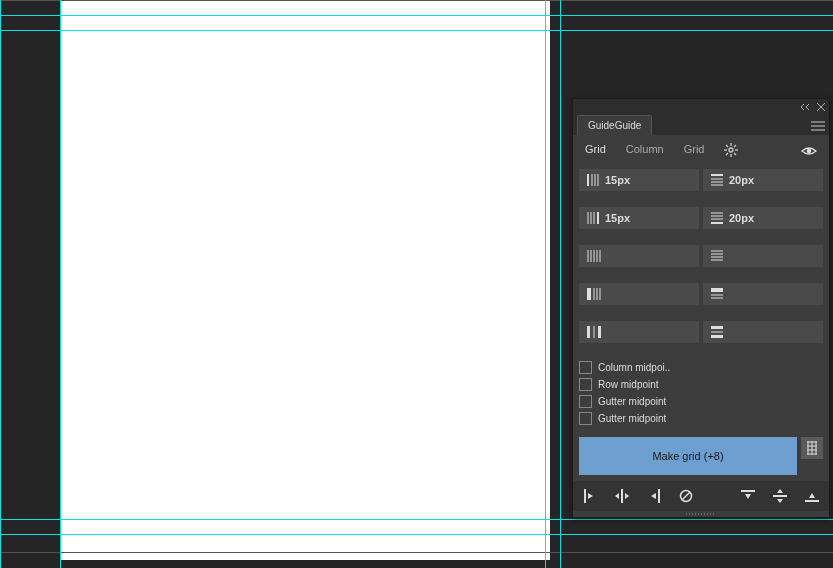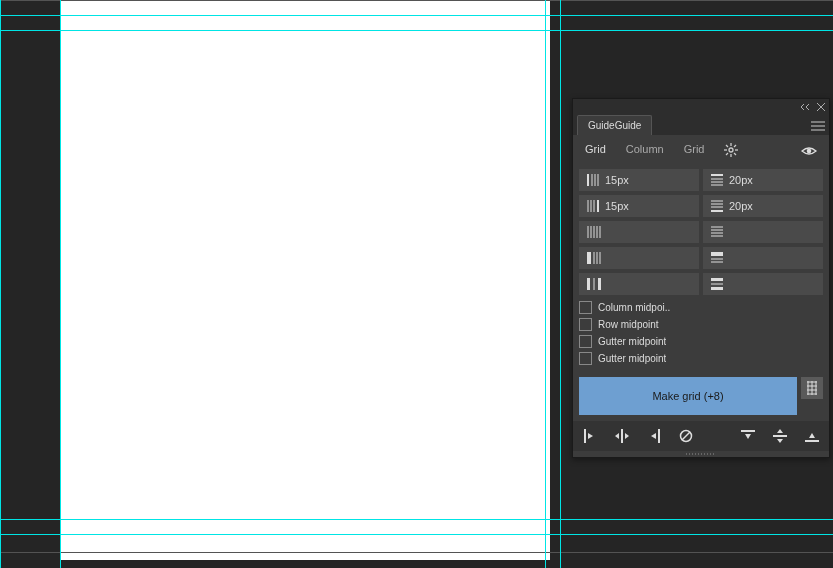--- a/index.html
+++ b/index.html
@@ -27,21 +27,21 @@
 .panel{position:absolute;left:572px;top:98px;width:258px;background:var(--panel-bg);border:1px solid var(--panel-border);box-shadow:0 2px 6px rgba(0,0,0,.4);}
 .panel-top{height:14px;background:var(--panel-head);display:flex;align-items:center;justify-content:flex-end;gap:6px;padding:0 4px;}
 .panel-top svg{opacity:.8;}
 .tab-row{height:22px;background:var(--panel-head);display:flex;align-items:flex-end;padding:0 4px;justify-content:space-between;}
 .tab{font-size:10px;color:var(--text);background:var(--panel-bg);padding:4px 10px;border-top:1px solid #555;border-left:1px solid #555;border-right:1px solid #555;border-radius:2px 2px 0 0;}
 .nav{display:flex;align-items:flex-start;gap:20px;padding:8px 12px;}
 .nav-item{font-size:11px;color:var(--text-dim);cursor:pointer;}
 .nav-item.active{color:var(--text);}
 .eye{margin-left:auto;}
 .inputs{padding:0 6px 0 6px;}
-.row{display:flex;gap:4px;margin-bottom:4px;}
+.row{display:flex;gap:4px;margin-bottom:16px;font-weight:bold;}
 .field{flex:1;height:22px;background:var(--input-bg);display:flex;align-items:center;gap:6px;padding:0 8px;font-size:11px;color:var(--text);}
 .field.empty{color:transparent;}
 .chk-row{display:flex;gap:4px;padding:2px 6px;flex-direction:column;}
 .chk{flex:1;display:flex;align-items:center;gap:6px;font-size:10px;color:var(--text);overflow:hidden;white-space:nowrap;}
 .chk-box{width:13px;height:13px;border:1px solid #888;flex-shrink:0;}
 .chk span{overflow:hidden;text-overflow:ellipsis;}
 .action{display:flex;gap:4px;padding:6px;}
 .make-btn{flex:1;height:38px;background:var(--btn-blue);color:#1a1a1a;font-size:11px;display:flex;align-items:center;justify-content:center;border:none;cursor:pointer;}
 .grid-btn{width:22px;height:22px;background:var(--btn-gray);display:flex;align-items:center;justify-content:center;border:none;cursor:pointer;}
 .footer{height:30px;background:var(--footer-bg);display:flex;align-items:center;justify-content:space-between;padding:0 8px;}

